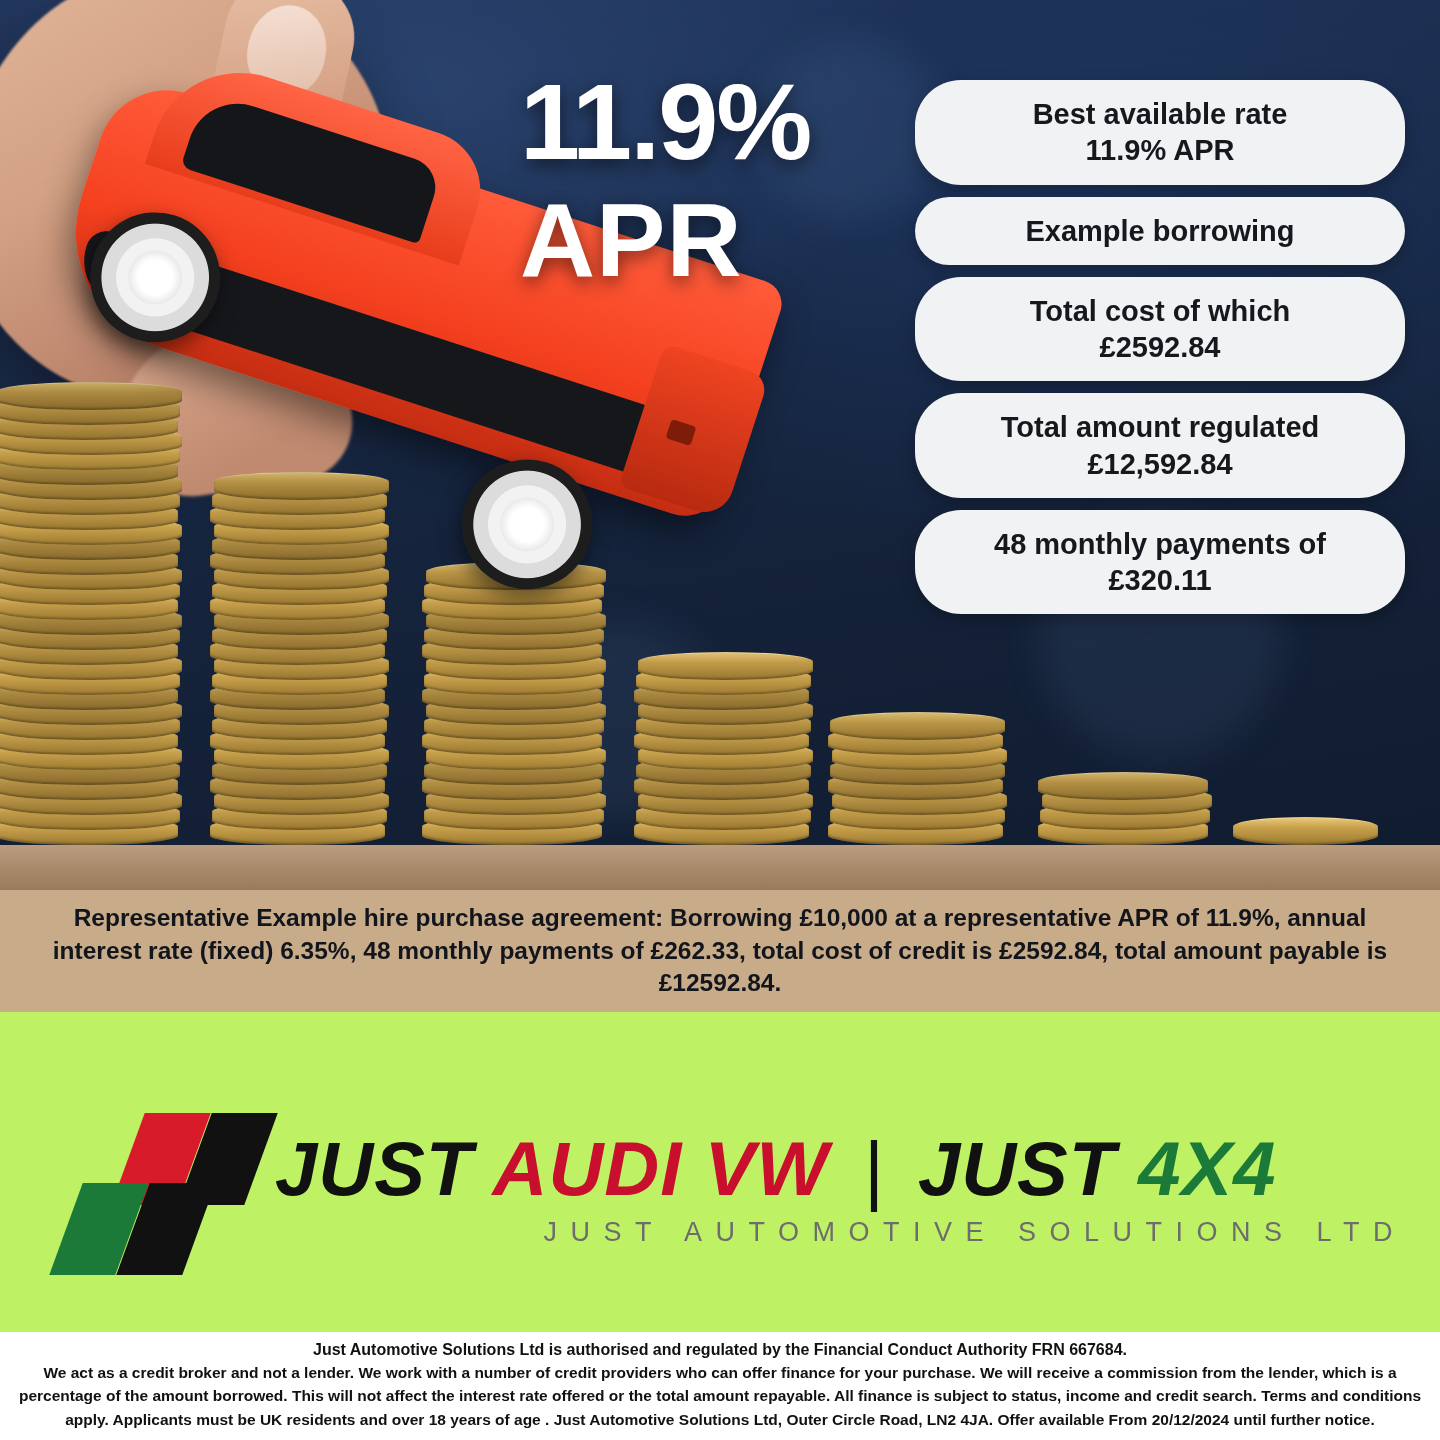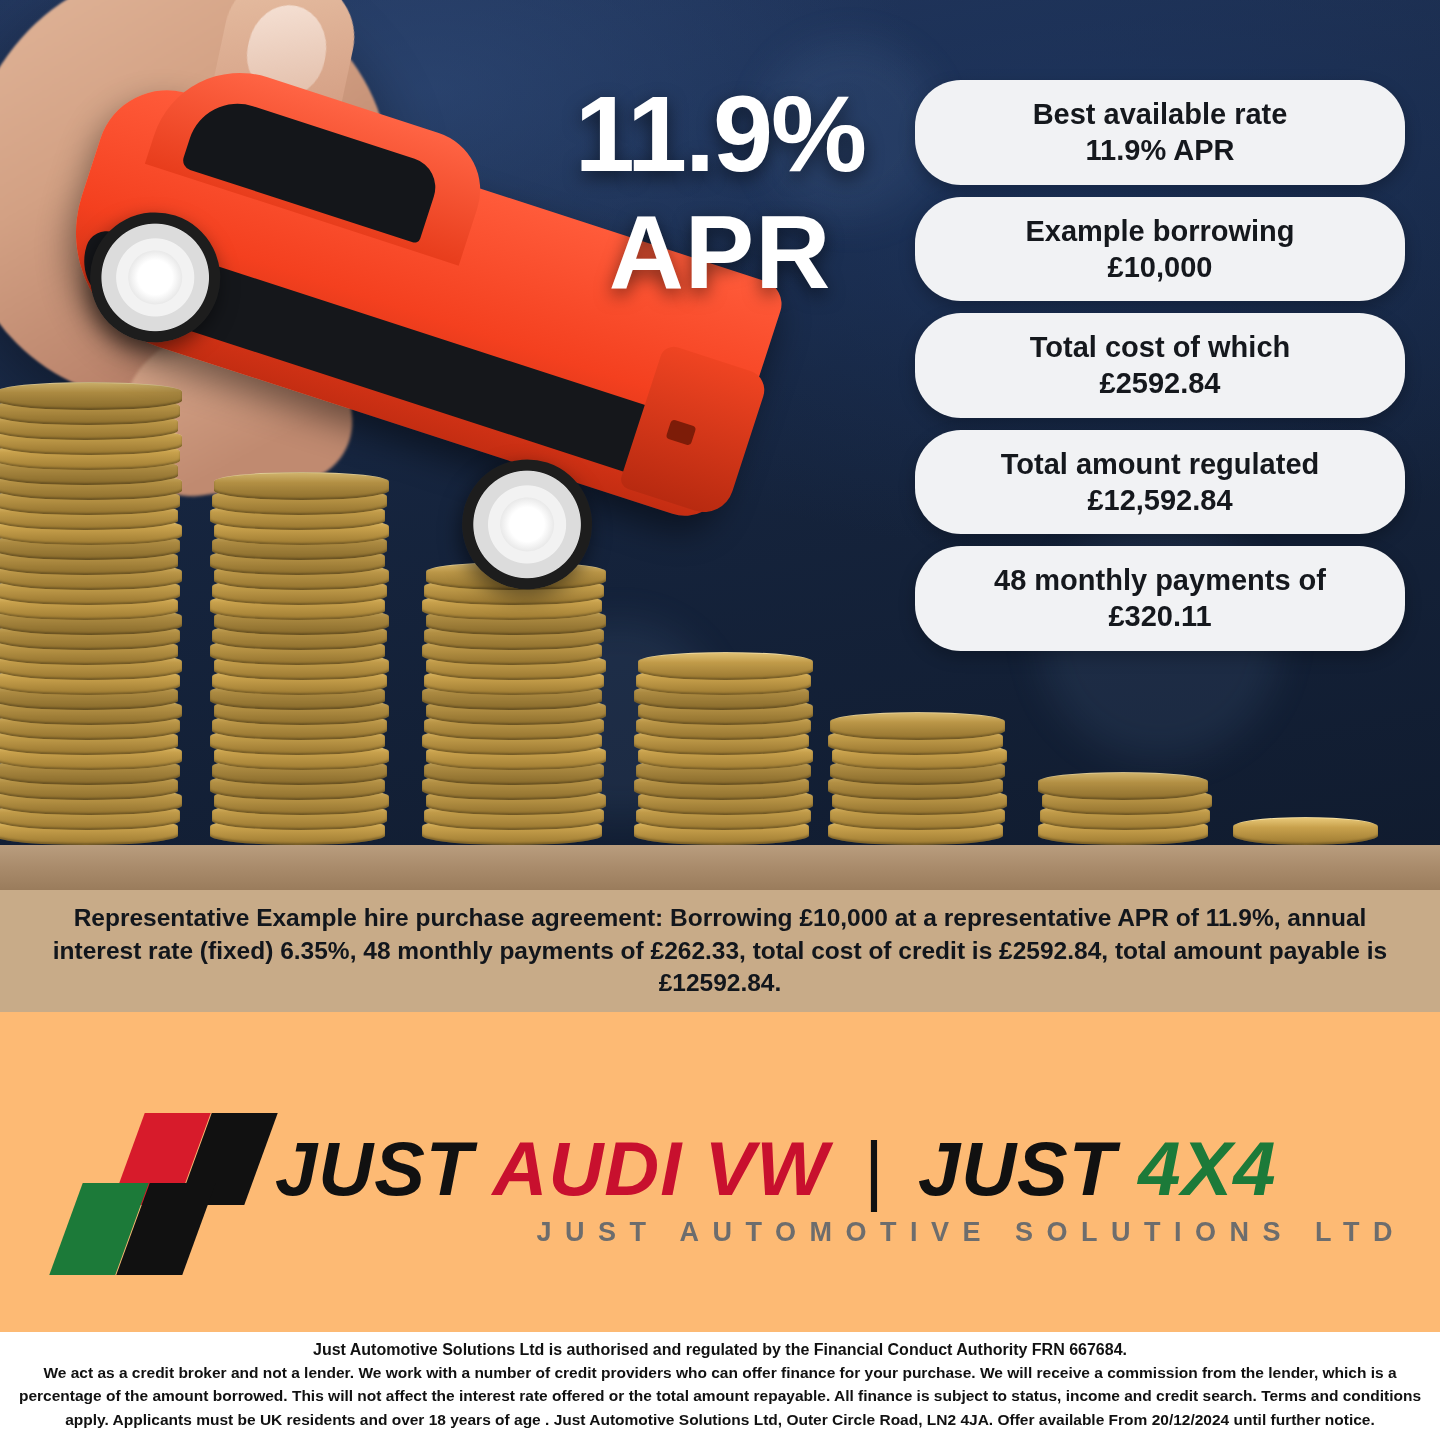--- a/index.html
+++ b/index.html
@@ -200,23 +200,23 @@
     border-radius: 50% / 34%;
     background: linear-gradient(180deg, #e8c878 0%, #c8a14c 35%, #9d7a31 100%);
     box-shadow: inset 0 -2px 2px rgba(0,0,0,0.25);
     border-top: 1px solid rgba(255,240,190,0.7);
   }
 
   
   .apr-wrap {
     position: absolute;
     left: 520px;
-    top: 80px;
+    top: 68px;
     width: 400px;
-    text-align: center;
+    text-align: left;
     color: #ffffff;
     text-shadow: 0 6px 18px rgba(0,0,0,0.55);
   }
   .apr-pct {
     font-size: 108px;
     font-weight: 700;
     line-height: 1.0;
     letter-spacing: -2px;
   }
   .apr-word {
@@ -272,21 +272,21 @@
     text-align: center;
   }
 
   
   .logo-band {
     position: absolute;
     left: 0;
     top: 1012px;
     width: 1440px;
     height: 320px;
-    background: #fdba74;
+    background: #bef264;
   }
   .logo-row {
     position: absolute;
     left: 40px;
     top: 92px;
     width: 1370px;
     height: 170px;
     display: flex;
     align-items: center;
   }
@@ -322,21 +322,21 @@
   .w-just { color: #111111; }
   .w-audivw { color: #c8102e; }
   .w-bar { color: #111111; font-weight: 400; padding: 0 12px; }
   .w-just2 { color: #111111; }
   .w-4x4 { color: #1c7a39; }
   .wordmark-sub {
     margin-top: 10px;
     font-size: 27px;
     letter-spacing: 13.5px;
     color: #6d6d6d;
-    font-weight: 700;
+    font-weight: 400;
     white-space: nowrap;
     text-align: right;
     padding-right: 4px;
   }
 
   
   .footer {
     position: absolute;
     left: 0;
     top: 1332px;
@@ -512,21 +512,20 @@
       <div class="apr-word">APR</div>
     </div>
 
     <div class="pills">
       <div class="pill">
         <span>Best available rate</span>
         <span class="l2">11.9% APR</span>
       </div>
       <div class="pill">
         <span>Example borrowing</span>
-        <span class="l2">£10,000</span>
       </div>
       <div class="pill">
         <span>Total cost of which</span>
         <span class="l2">£2592.84</span>
       </div>
       <div class="pill">
         <span>Total amount regulated</span>
         <span class="l2">£12,592.84</span>
       </div>
       <div class="pill">

